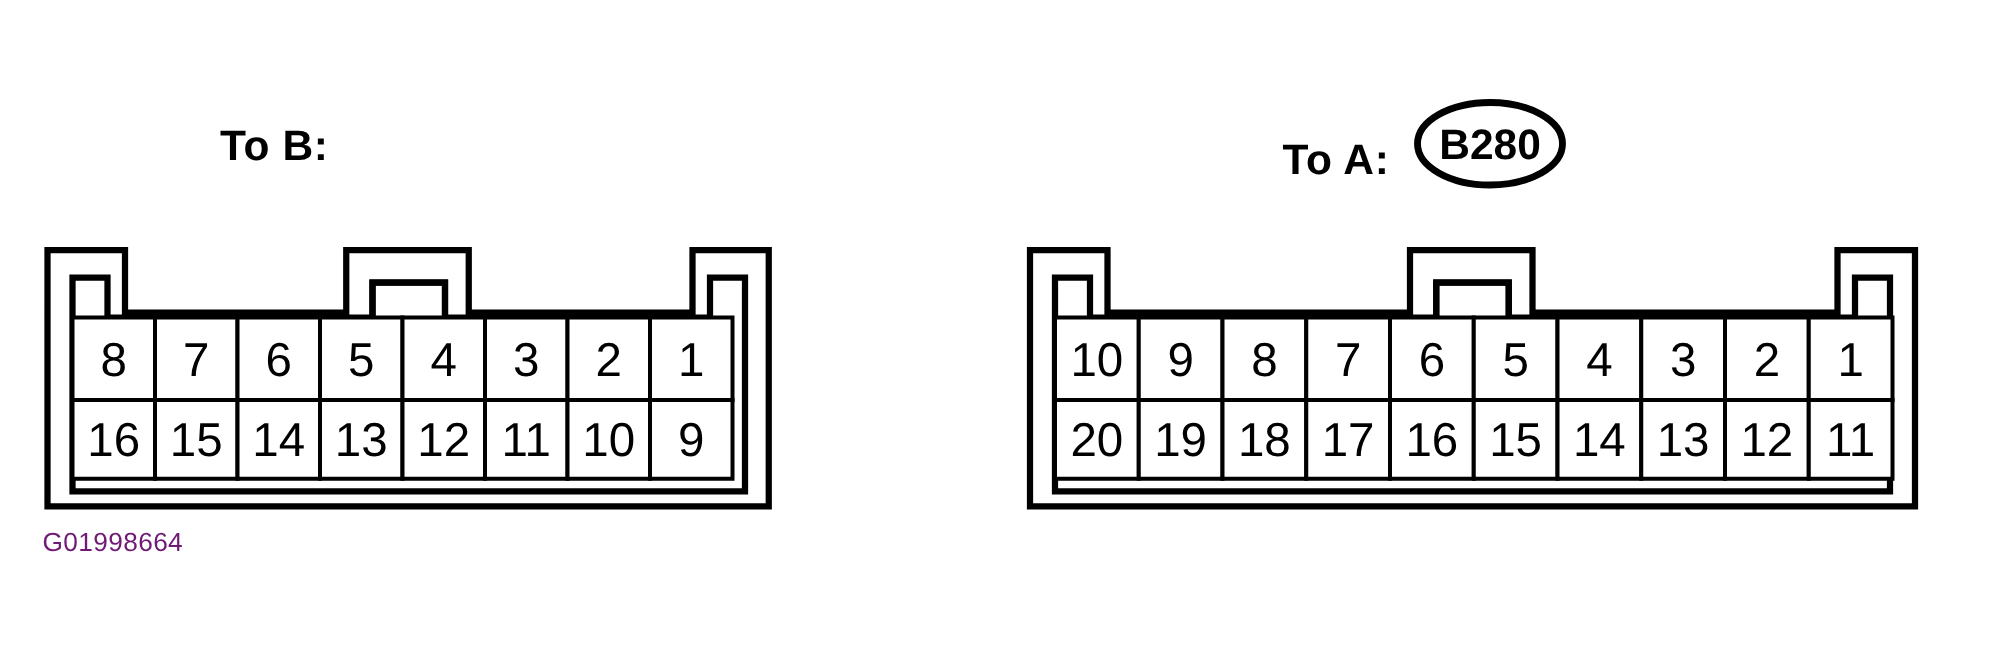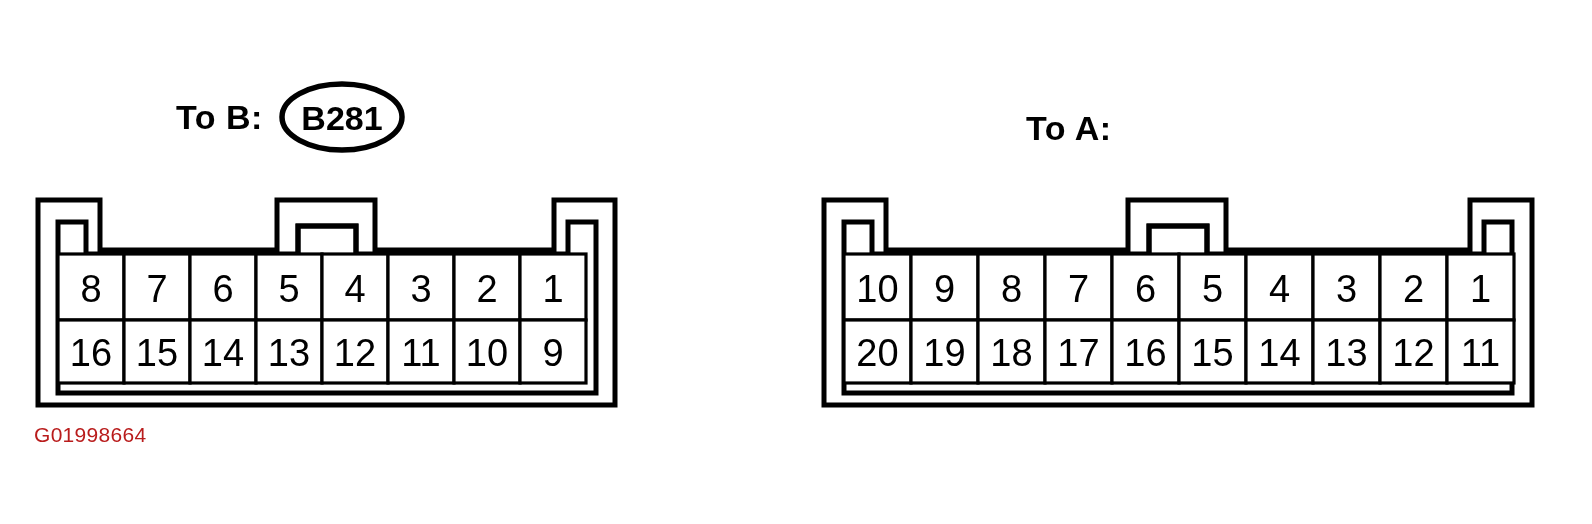--- a/index.html
+++ b/index.html
@@ -62,38 +62,32 @@
     font-weight: normal;
     font-size: 38px;
     fill: #000000;
     text-anchor: middle;
     dominant-baseline: central;
   }
   .figure-code {
     position: absolute;
     font-family: "Liberation Sans", sans-serif;
     font-size: 21px;
-    color: #b91c1c;
+    color: #701a75;
     letter-spacing: 0.3px;
     white-space: nowrap;
   }
 </style>
 </head>
 <body>
 
 <div id="page">
 
   <div class="conn-label" style="left:176px; top:100px;">To B:</div>
 
-  <div class="oval-wrap" style="left:278px; top:78px;">
-    <svg width="128" height="78" viewBox="0 0 128 78">
-      <ellipse cx="64" cy="39" rx="60" ry="33" fill="#ffffff" stroke="#000000" stroke-width="5.5"></ellipse>
-      <text class="oval-text" x="64" y="40" text-anchor="middle" dominant-baseline="central">B281</text>
-    </svg>
-  </div>
 
   <div class="connector" style="left:30px; top:188px;">
     <svg width="600" height="220" viewBox="0 0 600 220">
 
       <path class="shell-line" d="M 8 217
                L 8 12
                L 70 12
                L 70 62
                L 247 62
                L 247 12
@@ -157,20 +151,26 @@
         <text class="pin-num" x="325" y="165">12</text>
         <text class="pin-num" x="391" y="165">11</text>
         <text class="pin-num" x="457" y="165">10</text>
         <text class="pin-num" x="523" y="165">9</text>
       </g>
     </svg>
   </div>
 
   <div class="conn-label" style="left:1026px; top:111px;">To A:</div>
 
+  <div class="oval-wrap" style="left:1130px; top:76px;">
+    <svg width="124" height="78" viewBox="0 0 124 78">
+      <ellipse cx="62" cy="39" rx="58" ry="33" fill="#ffffff" stroke="#000000" stroke-width="5.5"></ellipse>
+      <text class="oval-text" x="62" y="40" text-anchor="middle" dominant-baseline="central">B280</text>
+    </svg>
+  </div>
 
   <div class="connector" style="left:816px; top:188px;">
     <svg width="730" height="220" viewBox="0 0 730 220">
       <path class="shell-line" d="M 8 217
                L 8 12
                L 70 12
                L 70 62
                L 312 62
                L 312 12
                L 410 12

